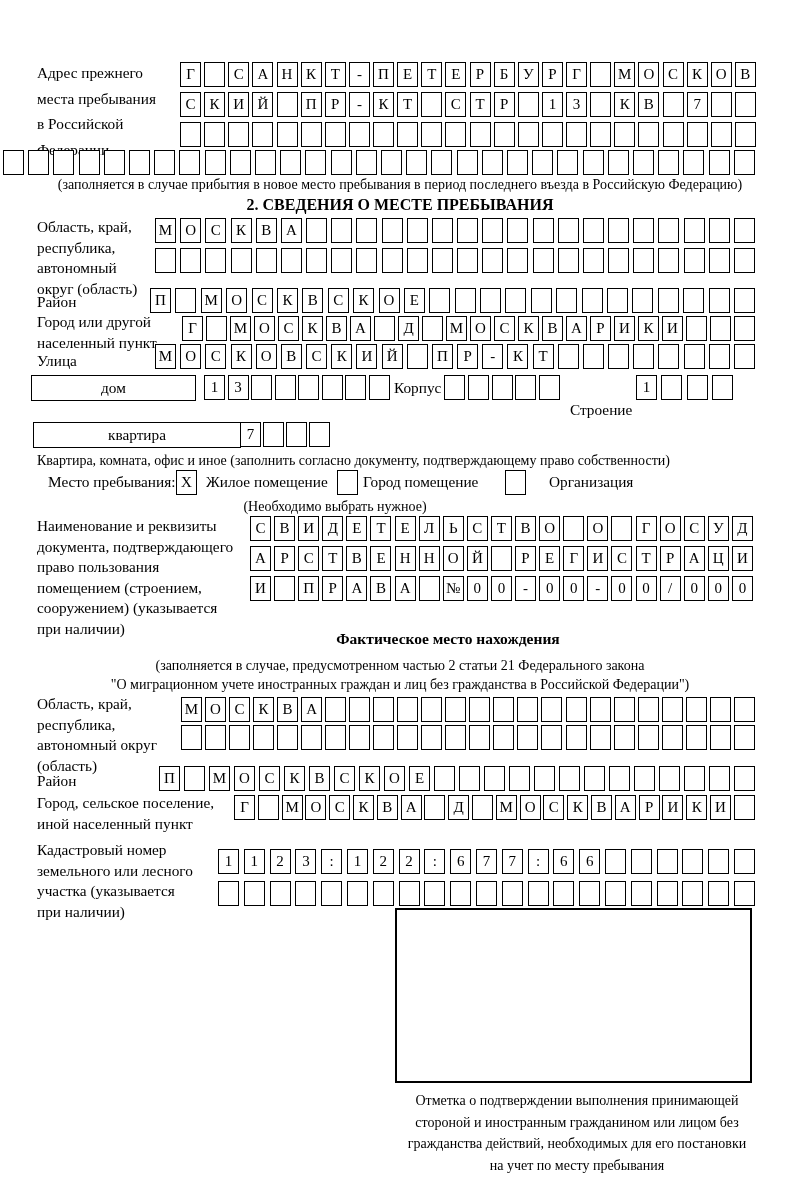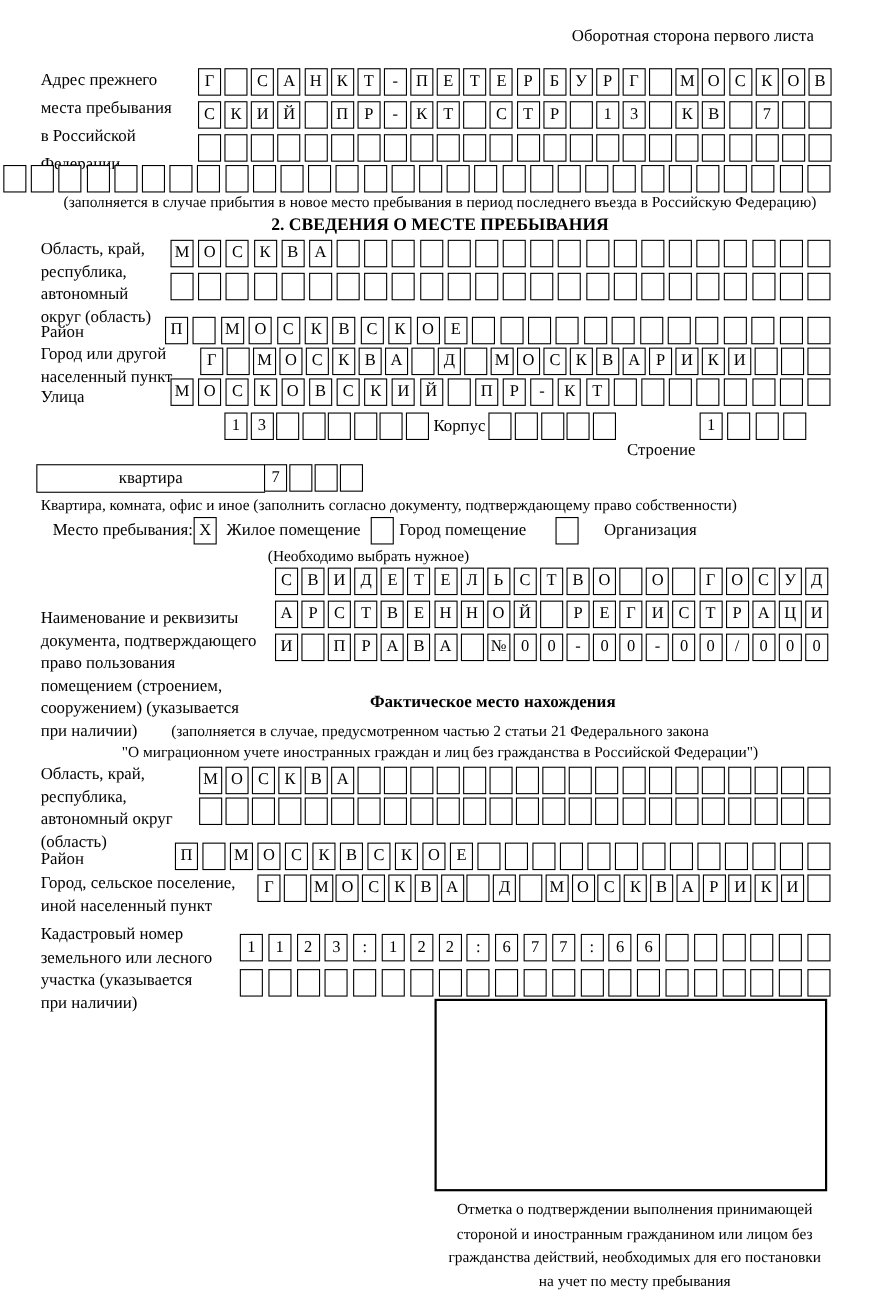--- a/index.html
+++ b/index.html
@@ -17,21 +17,20 @@
   .widebox{position:absolute;border:1.6px solid #000;box-sizing:border-box;height:26px;
         display:flex;align-items:center;justify-content:center;font-size:15.3px;background:#fff;}
   .bigrect{position:absolute;border:2px solid #000;box-sizing:border-box;background:#fff;}
   .stamp-cap{white-space:pre-line;line-height:21.5px;text-align:center;}
 </style>
 </head>
 <body>
 
 <div class="page">
 
-  <div class="t" style="top:24px;left:0;width:740px;text-align:right;">Оборотная сторона первого листа</div>
 
   <div class="t lbl-wide" style="top:60px;left:37px;width:150px;">Адрес прежнего
 места пребывания
 в Российской
 Федерации</div>
   <div class="boxrow" style="top:62px;left:180px;width:576px;">
       <div class="cell">Г</div>
       <div class="cell"></div>
       <div class="cell">С</div>
       <div class="cell">А</div>
@@ -279,20 +278,21 @@
       <div class="cell"></div>
       <div class="cell"></div>
       <div class="cell"></div>
       <div class="cell"></div>
       <div class="cell"></div>
       <div class="cell"></div>
       <div class="cell"></div>
       <div class="cell"></div>
     </div>
 
+  <div class="widebox" style="top:375px;left:31px;width:165px;">дом</div>
   <div class="boxrow" style="top:375px;left:204px;width:186px;">
       <div class="cell">1</div>
       <div class="cell">3</div>
       <div class="cell"></div>
       <div class="cell"></div>
       <div class="cell"></div>
       <div class="cell"></div>
       <div class="cell"></div>
       <div class="cell"></div>
     </div>
@@ -329,21 +329,21 @@
   <div class="boxrow" style="top:470px;left:337px;width:20px;">
       <div class="cell"></div>
     </div>
   <div class="t" style="top:473px;left:363px;">Город помещение</div>
   <div class="boxrow" style="top:470px;left:505px;width:20px;">
       <div class="cell"></div>
     </div>
   <div class="t" style="top:473px;left:549px;">Организация</div>
   <div class="t small center" style="top:498px;left:135px;width:400px;">(Необходимо выбрать нужное)</div>
 
-  <div class="t lbl" style="top:516px;left:37px;width:210px;margin-top:36px;">Наименование и реквизиты
+  <div class="t lbl" style="top:516px;left:37px;width:210px;">Наименование и реквизиты
 документа, подтверждающего
 право пользования
 помещением (строением,
 сооружением) (указывается
 при наличии)</div>
   <div class="boxrow" style="top:516px;left:250px;width:503px;">
       <div class="cell">С</div>
       <div class="cell">В</div>
       <div class="cell">И</div>
       <div class="cell">Д</div>

